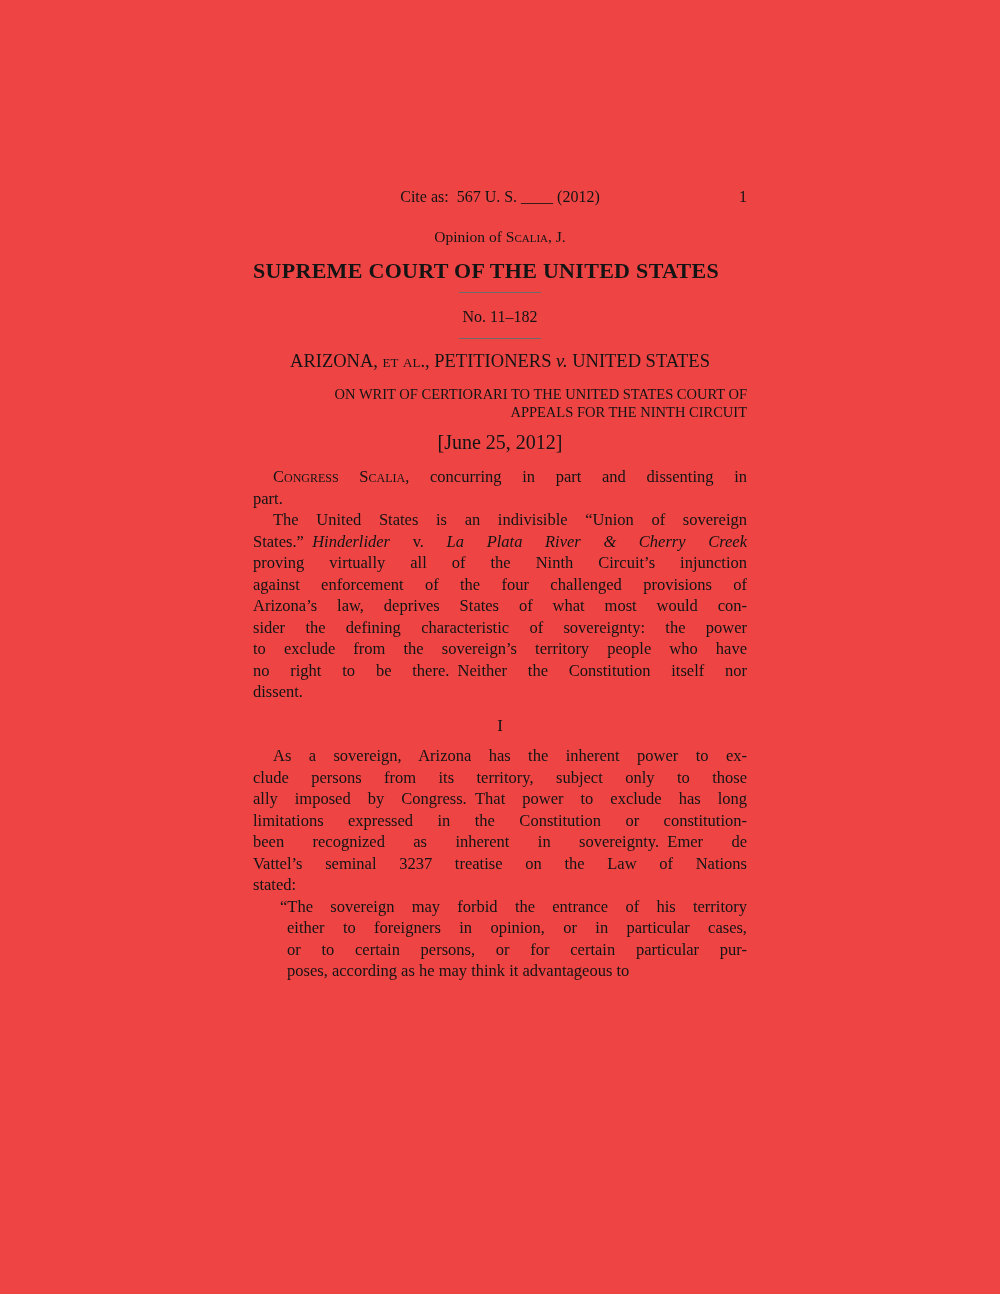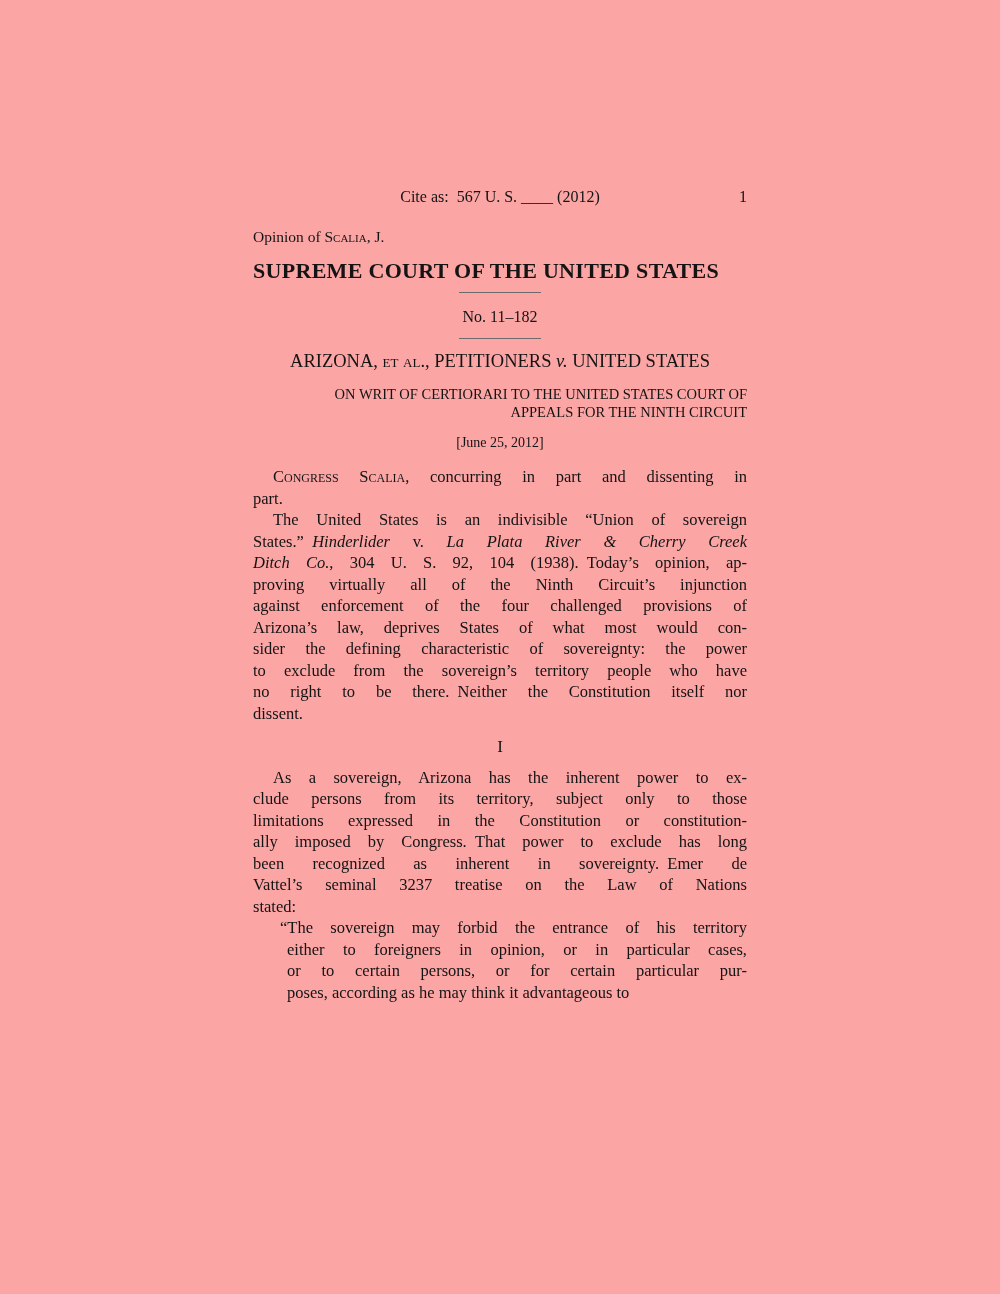--- a/index.html
+++ b/index.html
@@ -1,37 +1,37 @@
 <!DOCTYPE html>
 <html><head>
 <meta charset="utf-8">
 <style>
   html,body { margin:0; padding:0; background:#ffffff; }
   .page {
     position: relative;
     width: 1000px; height: 1294px;
     box-sizing: border-box;
     padding: 187px 253px 16px 253px;
-    background: #fca5a5;
+    background: #ef4444;
     color: #141414;
     font-family: "Liberation Serif", "DejaVu Serif", serif;
   }
   .cite-row {
     position: relative;
     font-size: 16px; line-height: 19px;
     text-align: center;
   }
   .pagenum {
     position: absolute; right: 0; top: 0;
     font-size: 16px;
   }
   .opinion-line {
     margin-top: 21px;
     font-size: 15.5px; line-height: 19px;
-    text-align: left;
+    text-align: center;
   }
   .court-title {
     margin: 11px 0 0 0;
     font-size: 22px; line-height: 27px;
     font-weight: bold; letter-spacing: 0.3px;
     text-align: left;
   }
   .rule {
     width: 82px; height: 0;
     border-top: 1px solid #6b6b6b;
@@ -48,21 +48,21 @@
     font-size: 18.5px; line-height: 23px;
     text-align: center;
   }
   .writ {
     margin-top: 12px;
     font-size: 14.5px; line-height: 18px;
     text-align: right;
   }
   .date-line {
     margin-top: 12px;
-    font-size: 14px; line-height: 19px;
+    font-size: 20px; line-height: 19px;
     text-align: center;
   }
   .body {
     margin-top: 14px;
     font-size: 16.5px; line-height: 21.5px;
   }
   .line { text-align: justify; text-align-last: justify; }
   .line.last { text-align-last: left; }
   .para .line.first { text-indent: 20px; }
   .quote { margin-left: 34px; }
@@ -105,35 +105,34 @@
   <div class="date-line">[June 25, 2012]</div>
 
   <div class="body" id="body">
       <div class="para">
         <div class="line first"><span class="sc">Congress Scalia</span><span>, concurring in part and dissenting in</span></div>
         <div class="line last"><span>part.</span></div>
       </div>
       <div class="para">
         <div class="line first"><span>The United States is an indivisible “Union of sovereign</span></div>
         <div class="line"><span>States.” </span><span class="it">Hinderlider</span><span> v. </span><span class="it">La Plata River &amp; Cherry Creek</span></div>
-        <div class="line"><span class="it">Ditch Co.</span><span>, 304 U. S. 92, 104 (1938). Today’s opinion, ap-</span></div>
         <div class="line"><span>proving virtually all of the Ninth Circuit’s injunction</span></div>
         <div class="line"><span>against enforcement of the four challenged provisions of</span></div>
         <div class="line"><span>Arizona’s law, deprives States of what most would con-</span></div>
         <div class="line"><span>sider the defining characteristic of sovereignty: the power</span></div>
         <div class="line"><span>to exclude from the sovereign’s territory people who have</span></div>
         <div class="line"><span>no right to be there. Neither the Constitution itself nor</span></div>
         <div class="line last"><span>dissent.</span></div>
       </div>
       <div class="section-heading">I</div>
       <div class="para">
         <div class="line first"><span>As a sovereign, Arizona has the inherent power to ex-</span></div>
         <div class="line"><span>clude persons from its territory, subject only to those</span></div>
+        <div class="line"><span>ally imposed by Congress. That power to exclude has long</span></div>
         <div class="line"><span>limitations expressed in the Constitution or constitution-</span></div>
-        <div class="line"><span>ally imposed by Congress. That power to exclude has long</span></div>
         <div class="line"><span>been recognized as inherent in sovereignty. Emer de</span></div>
         <div class="line"><span>Vattel’s seminal 3237 treatise on the Law of Nations</span></div>
         <div class="line last"><span>stated:</span></div>
       </div>
       <div class="quote">
         <div class="line first"><span>“The sovereign may forbid the entrance of his territory</span></div>
         <div class="line"><span>either to foreigners in opinion, or in particular cases,</span></div>
         <div class="line"><span>or to certain persons, or for certain particular pur-</span></div>
         <div class="line last"><span>poses, according as he may think it advantageous to</span></div>
       </div>

